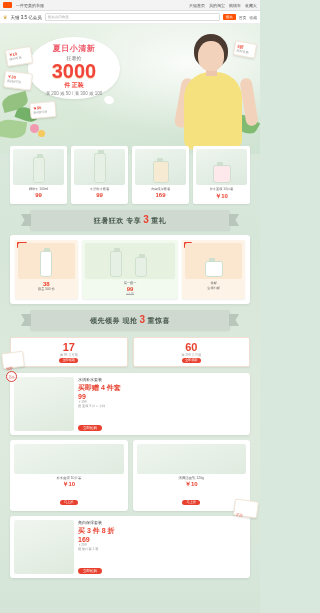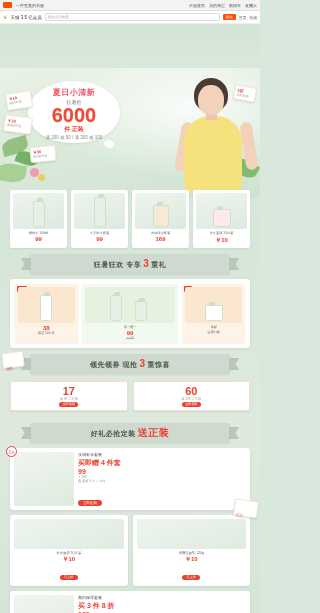--- a/index.html
+++ b/index.html
@@ -50,21 +50,20 @@
     background: #ff5000; color: #fff; font-size: 3.5px;
     padding: 1px 3px; border-radius: 1px; white-space: nowrap;
   }
   .navbar .navlink { font-size: 3.8px; color: #666; white-space: nowrap; }
 
   
   .banner {
     position: relative; height: 130px; width: 100%;
     background: linear-gradient(170deg, #e9f2e6 0%, #dcebdb 45%, #cfe3d2 100%);
     overflow: hidden;
-    margin-top: 44px;
   }
   .banner .sky-wash {
     position: absolute; inset: 0;
     background: radial-gradient(ellipse at 72% 30%, rgba(255,255,255,.85) 0%, rgba(255,255,255,0) 55%);
   }
   
   .model {
     position: absolute; right: 6px; top: 8px; width: 78px; height: 118px;
   }
   .model .hair {
@@ -287,21 +286,21 @@
       <div class="armR"></div>
       <div class="body"></div>
       <div class="neck"></div>
       <div class="hair"></div>
       <div class="face"></div>
     </div>
 
     <div class="bubble">
       <div class="b1">夏日小清新</div>
       <div class="b2">狂暑抢</div>
-      <div class="b3">6000</div>
+      <div class="b3">3000</div>
       <div class="b4">
         <span>件</span>
         <span>正装</span>
       </div>
       <div class="b5">满 200 减 50 / 满 300 减 100</div>
     </div>
 
     <div class="mini-card" style="left:6px;top:24px;width:26px;height:17px;padding:2px;transform:rotate(-9deg);">
       <div class="mc-red">￥10</div>
       <div class="mc-gray">满99可用</div>
@@ -412,26 +411,20 @@
       </div>
       <div class="coupon">
         <div class="cval">60</div>
         <div class="ccond">满 299 元可用</div>
         <div class="cbtn">立即领取</div>
       </div>
     </div>
   </div>
 
   <div class="section">
-    <div class="ribbon">
-      <span class="rt">
-        <span>好礼必抢定装</span>
-        <span class="num">送正装</span>
-      </span>
-    </div>
 
     <div style="position:relative;">
       <span class="stamp" style="position:absolute;left:-4px;top:-2px;z-index:3;background:#fff;">正品</span>
 
       <div class="promo-card">
         <div class="pc-img">
           <span class="bottle" style="left:26%;bottom:3px;height:30px;"></span>
           <span class="bottle" style="left:56%;bottom:3px;height:22px;background:#f7ecd8;"></span>
         </div>
         <div class="pc-body">

